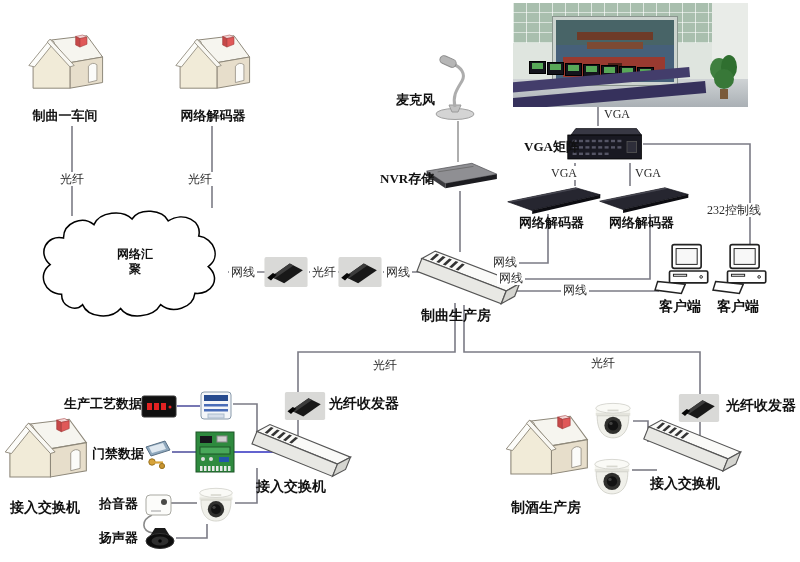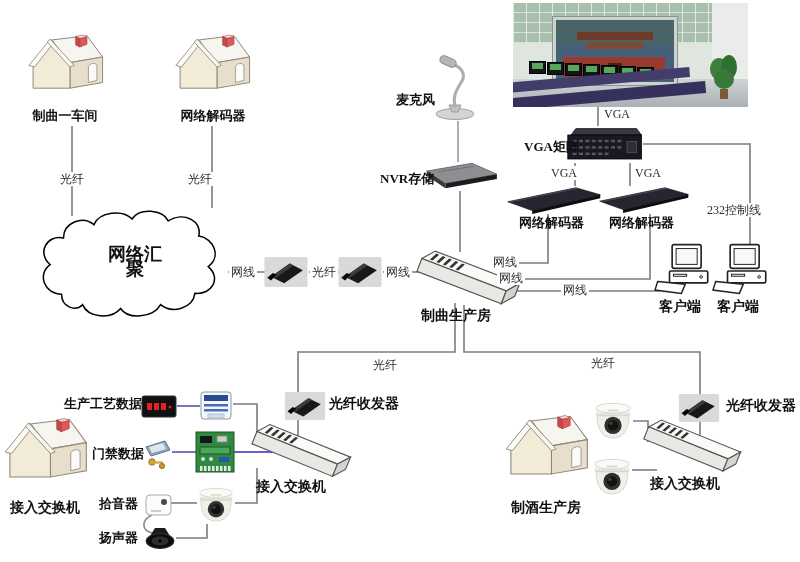--- a/index.html
+++ b/index.html
@@ -143,21 +143,21 @@
   <div class="nlbl center" style="left:24px;top:108px;width:82px">制曲一车间</div>
   <div class="nlbl center" style="left:172px;top:108px;width:82px">网络解码器</div>
 
   <div class="abs" style="left:33px;top:203px">
     <svg width="200" height="130" viewBox="0 0 210 135">
       <path d="M30,95 C12,95 4,74 18,64 C4,52 14,32 32,36 C32,20 52,12 64,22 C70,8 94,6 104,16
                C112,4 136,6 142,18 C158,8 178,18 174,34 C190,36 198,56 184,66 C198,78 188,96 170,94
                C168,110 146,116 134,106 C126,120 100,122 92,110 C82,122 58,120 52,106 C44,114 30,108 30,95 Z" fill="#ffffff" stroke="#000" stroke-width="1.6"></path>
     </svg>
   </div>
-  <div class="nlbl center" style="left:60px;top:247px;width:150px;font-size:18px">
+  <div class="nlbl center" style="left:60px;top:247px;width:150px;font-size:12px">
     <span style="display:block">网络汇</span>
     <span style="display:block">聚</span>
   </div>
 
   <div class="abs" style="left:264px;top:257px">
     <svg width="44" height="30" viewBox="0 0 46 32">
         <use href="#conv"></use>
       </svg>
   </div>
   <div class="abs" style="left:338px;top:257px">

